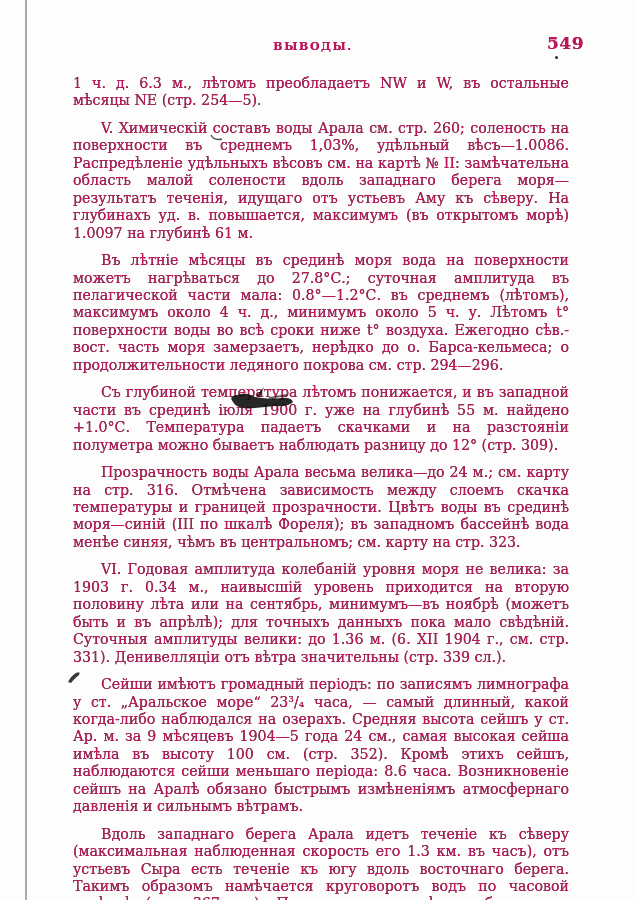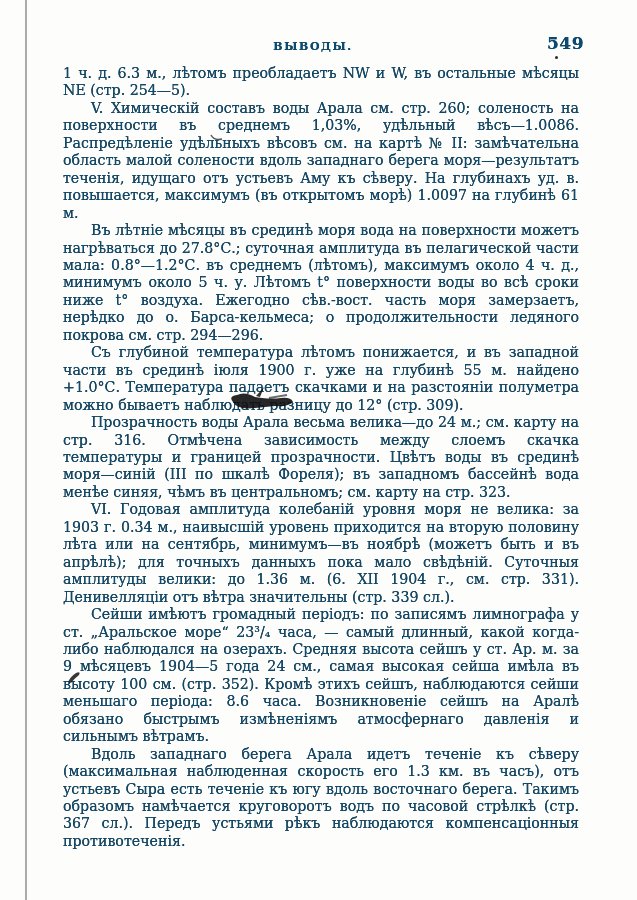--- a/index.html
+++ b/index.html
@@ -2,21 +2,21 @@
 <html lang="ru"><head>
 <meta charset="utf-8">
 <style>
   html,body{margin:0;padding:0;background:#e9e9e9;}
   .page{
     position:relative;
     width:637px;height:900px;
     margin:0 auto;
     background:#fdfdfc;
     font-family:"DejaVu Serif", serif;
-    color:#0c4a6e;
+    color:#be185d;
     overflow:hidden;
   }
   .scan-edge{
     position:absolute;left:25px;top:0;width:2px;height:900px;
     background:#ababab;
   }
   .running-title{
     position:absolute;top:40px;left:63px;width:500px;
     text-align:center;
     font-size:11px;font-weight:bold;letter-spacing:1.6px;
@@ -27,21 +27,21 @@
     text-align:right;
     font-size:17px;font-weight:bold;letter-spacing:.5px;
     text-shadow:0 0 .3px currentColor;
   }
   .body-text{
     position:absolute;left:63px;top:65px;width:516px;
     font-size:14.2px;line-height:17.45px;
     text-align:justify;
     text-shadow:0 0 .35px rgba(20,20,20,.85);
   }
-  .body-text p{margin:0;text-indent:28px;}
+  .body-text p{margin:10px;text-indent:28px;}
   .body-text p.noindent{text-indent:0;}
   .blot{position:absolute;pointer-events:none;}
 </style>
 </head>
 <body>
 
 <div class="page">
 
   <div class="scan-edge"></div>
 

